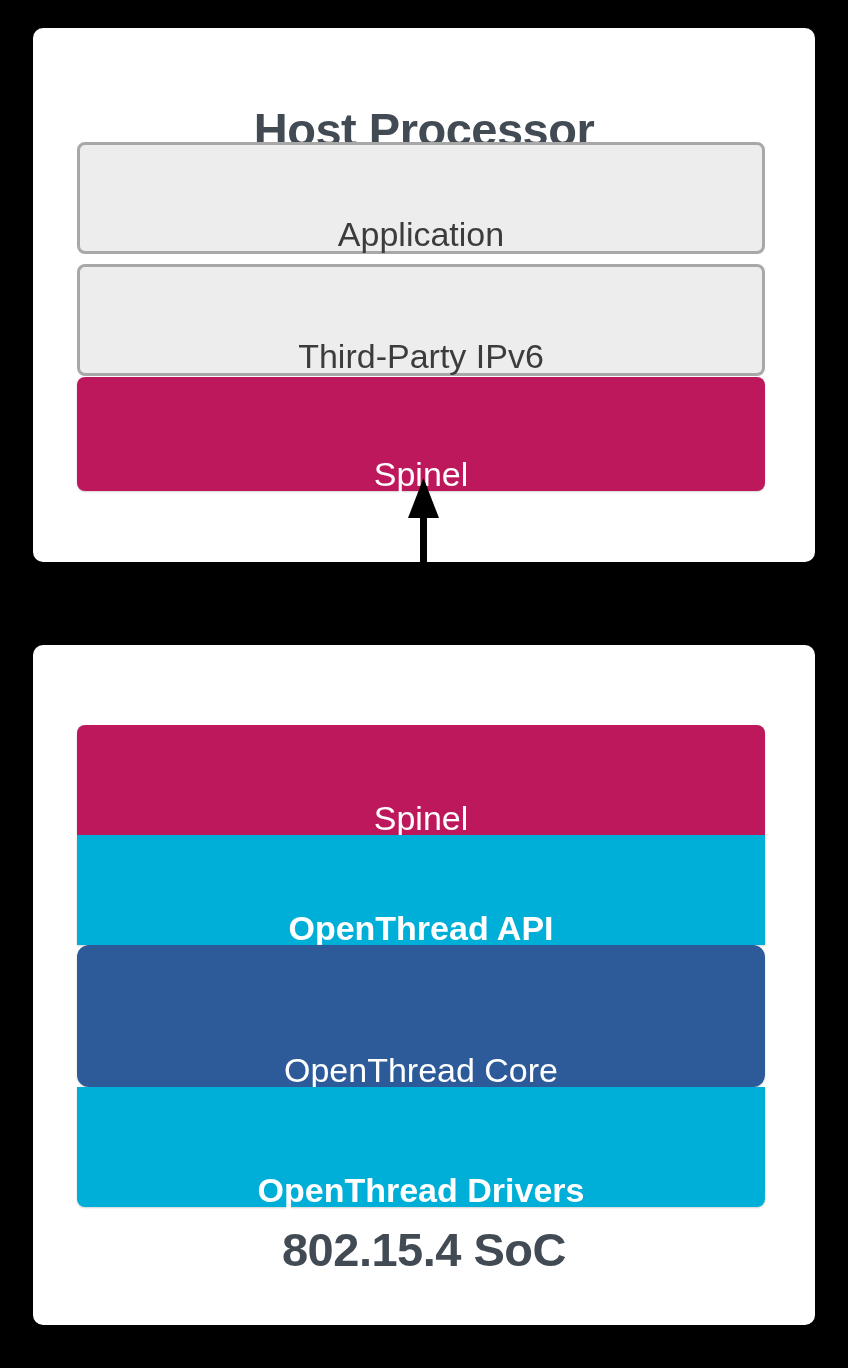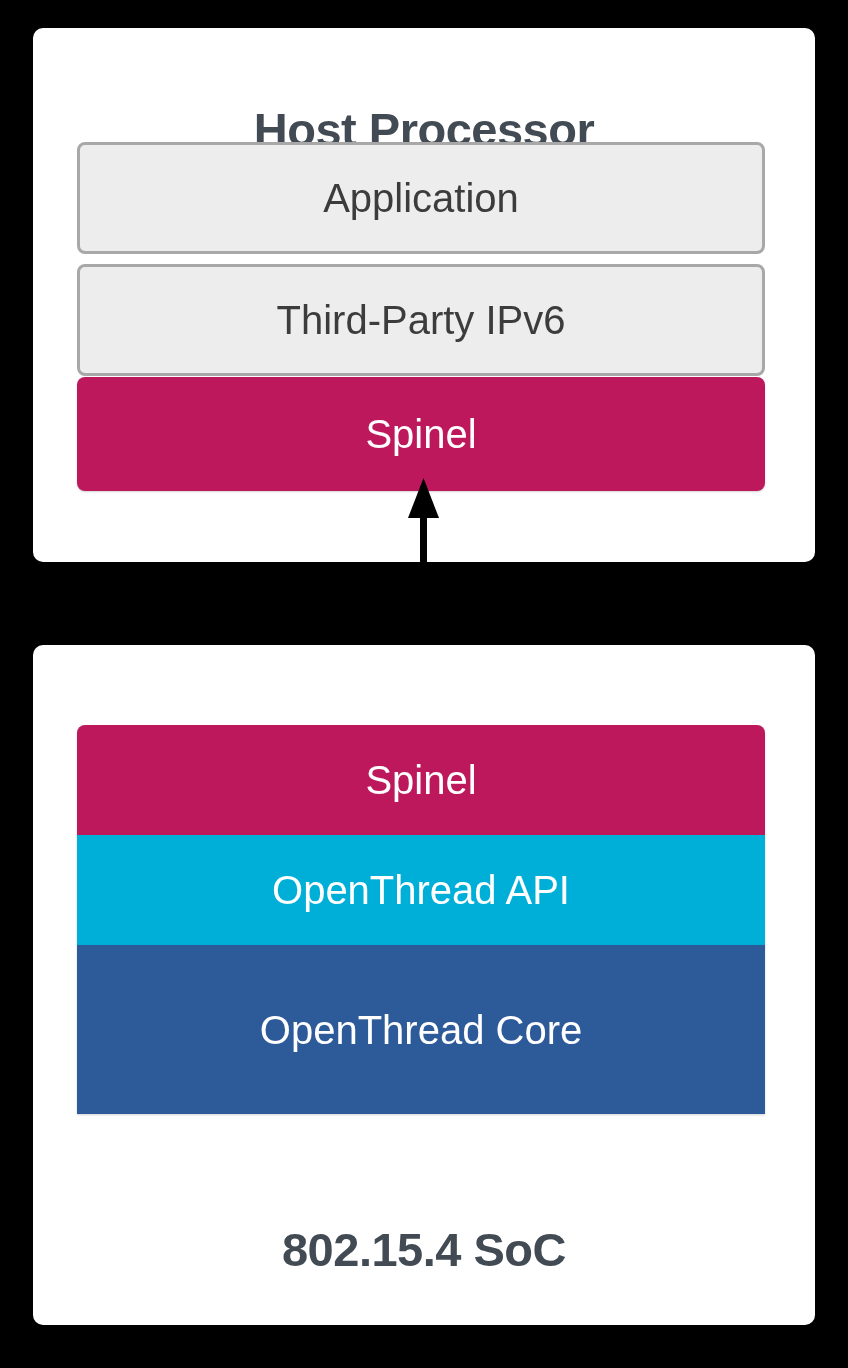--- a/index.html
+++ b/index.html
@@ -64,23 +64,23 @@
     left: 44px;
     width: 688px;
   }
   #host-layers { top: 114px; }
   #soc-layers  { top: 80px; }
 
   .layer {
     box-sizing: border-box;
     width: 100%;
     display: flex;
-    align-items: center;
+    align-items: flex-end;
     justify-content: center;
-    font-size: 40px;
+    font-size: 34px;
     line-height: 1;
     position: relative;
   }
 
   .layer-label {
     display: block;
     text-align: center;
     width: 100%;
     white-space: nowrap;
   }
@@ -96,34 +96,34 @@
   .layer.grey.second { margin-top: 10px; }
 
   
   .layer.solid {
     color: #ffffff;
     border: none;
     box-shadow: 0 1px 2px rgba(0,0,0,0.18);
   }
 
   .layer.red      { background: #be185d; }
-  .layer.cyan     { background: #00afd8; }
+  .layer.cyan     { background: #00afd8; font-weight: bold; }
   .layer.navy     { background: #2d5b9a; }
 
   
   #host-spinel {
     height: 114px;
     border-radius: 8px;
     margin-top: 1px;
   }
 
   
   #soc-spinel  { height: 110px; border-radius: 8px 8px 0 0; }
   #soc-api     { height: 110px; border-radius: 0; }
-  #soc-core    { height: 169px; border-radius: 0; }
+  #soc-core    { height: 142px; border-radius: 12px; }
   #soc-drivers { height: 120px; border-radius: 0 0 8px 8px; }
 
   
   #link-arrow {
     position: absolute;
     left: 395px;
     top: 478px;
     width: 58px;
     height: 248px;
     pointer-events: none;
@@ -173,20 +173,23 @@
       </div>
 
       <div class="layer solid cyan" id="soc-api">
         <span class="layer-label">OpenThread API</span>
       </div>
 
       <div class="layer solid navy" id="soc-core">
         <span class="layer-label">OpenThread Core</span>
       </div>
 
+      <div class="layer solid cyan" id="soc-drivers">
+        <span class="layer-label">OpenThread Drivers</span>
+      </div>
 
     </div>
 
     <div class="card-title" id="soc-title">802.15.4 SoC</div>
 
   </div>
 
 </div>
 
 </body></html>

